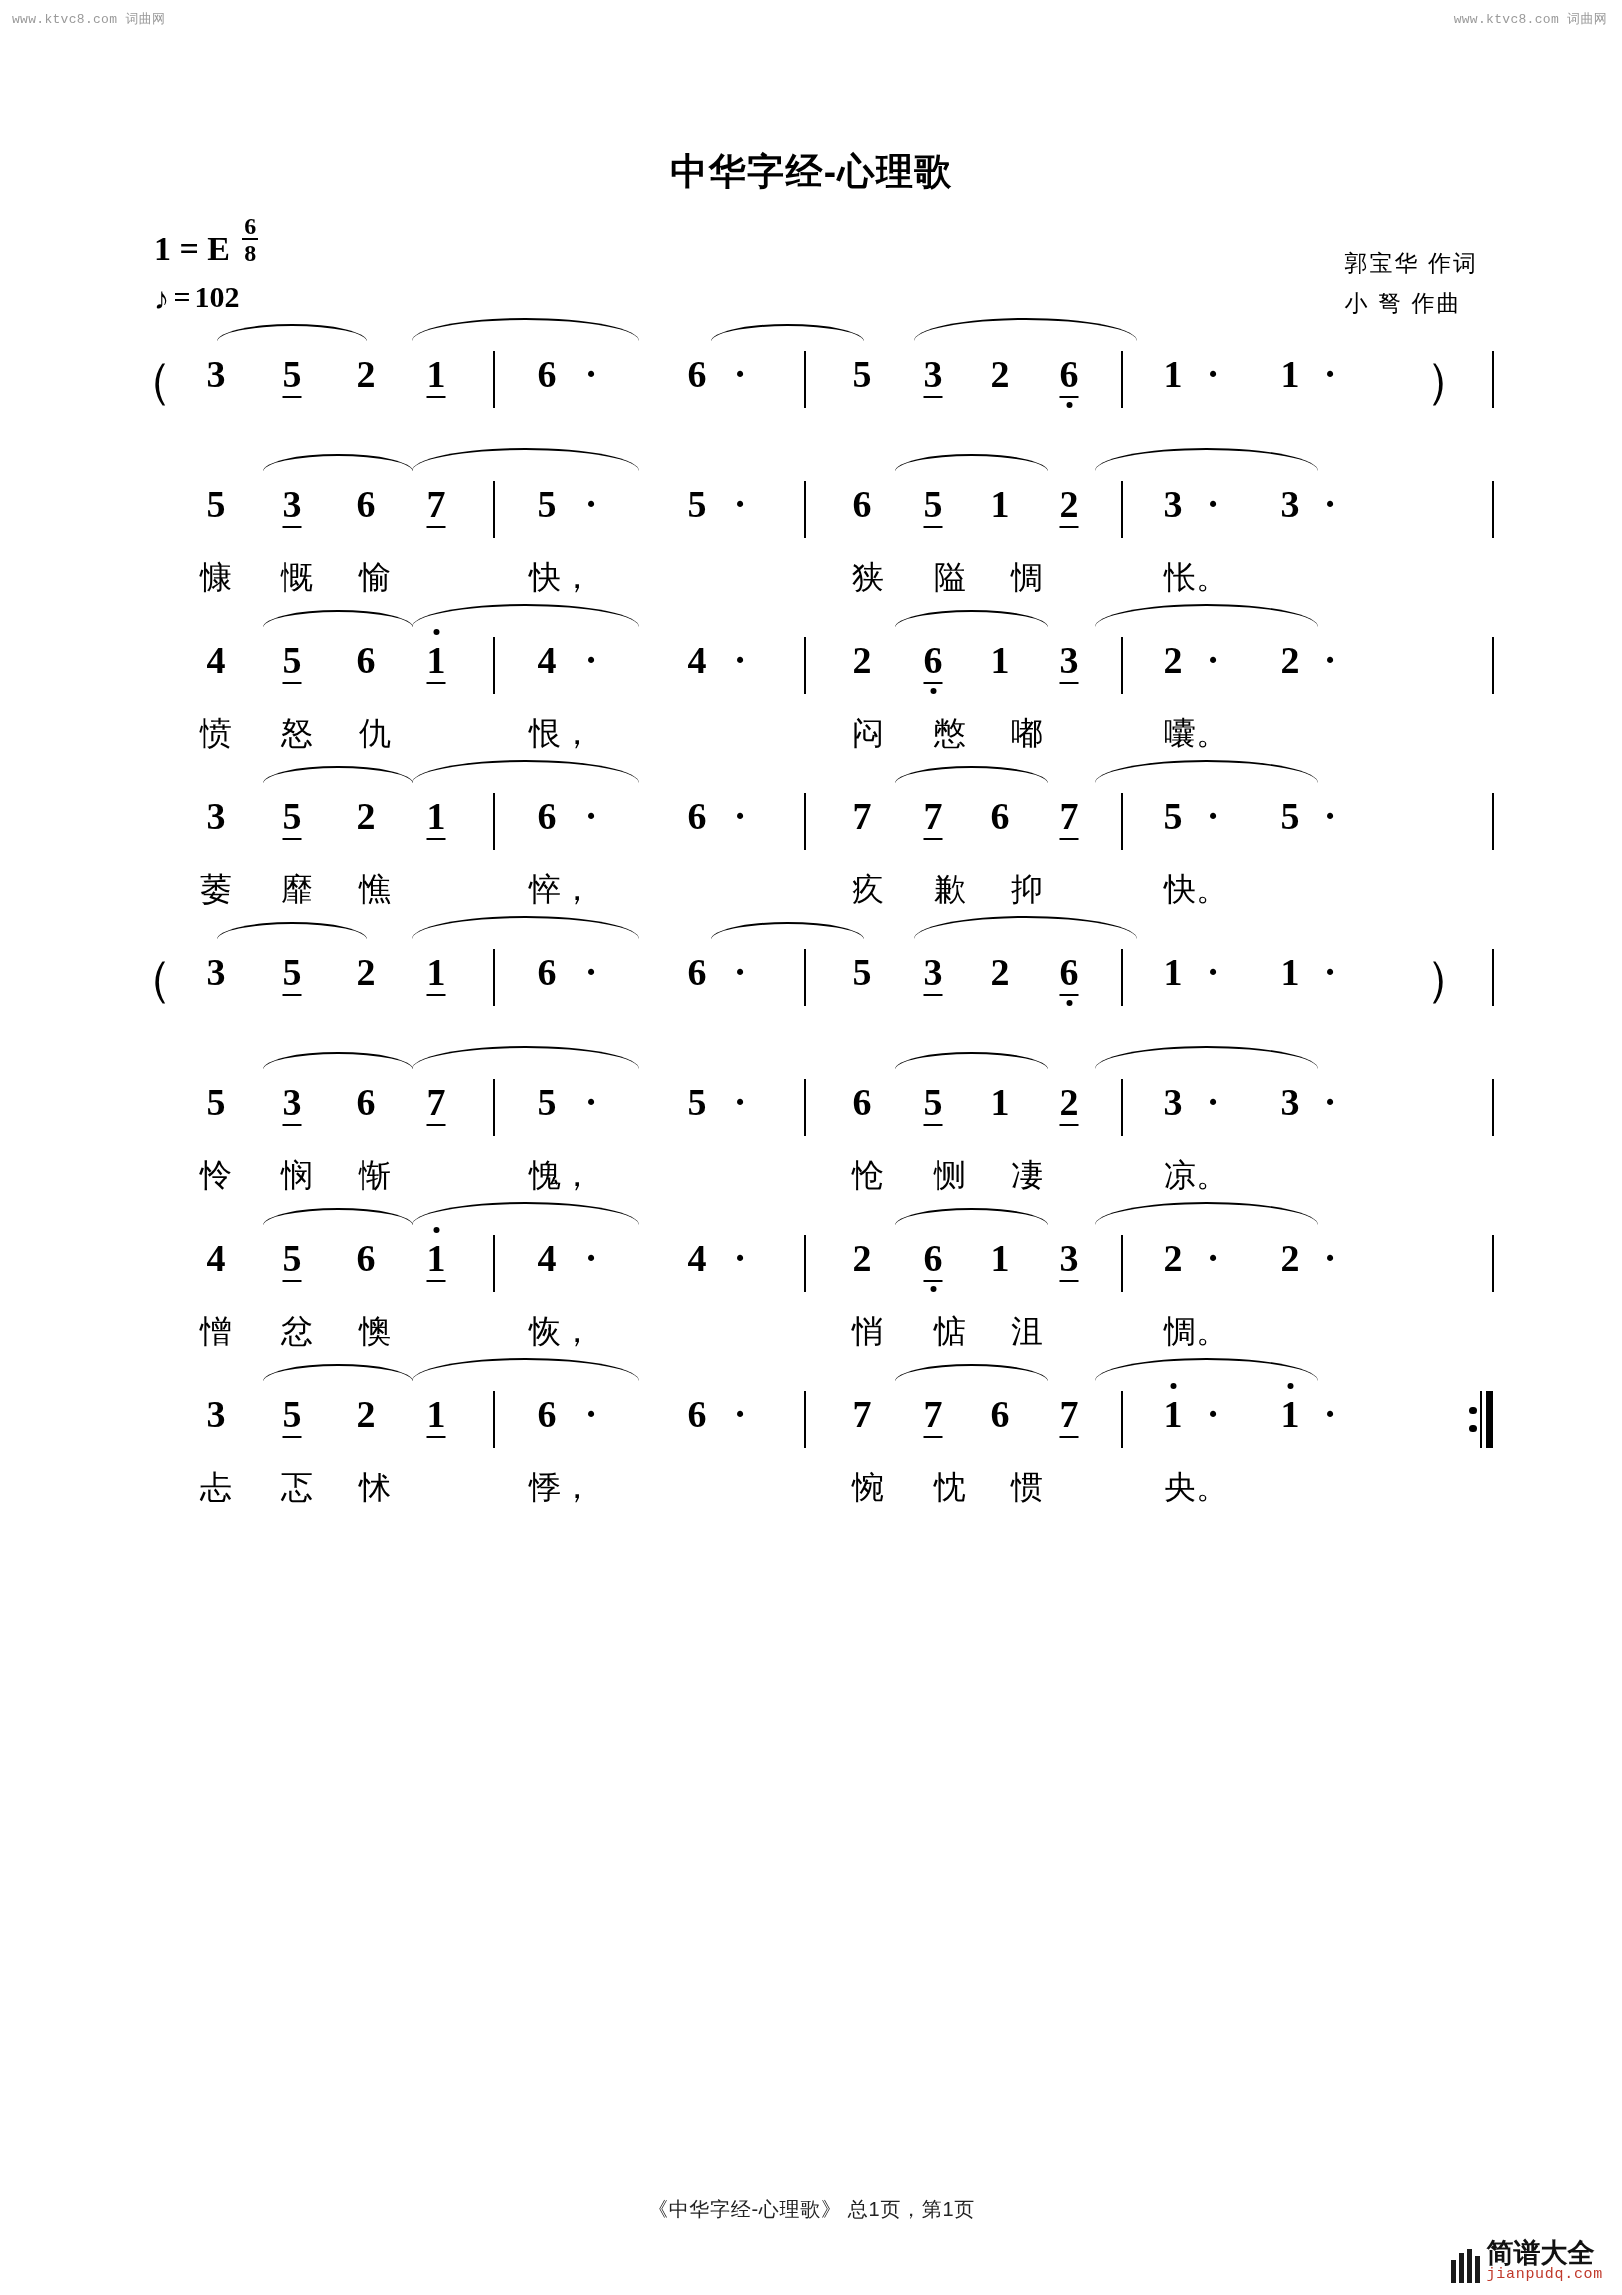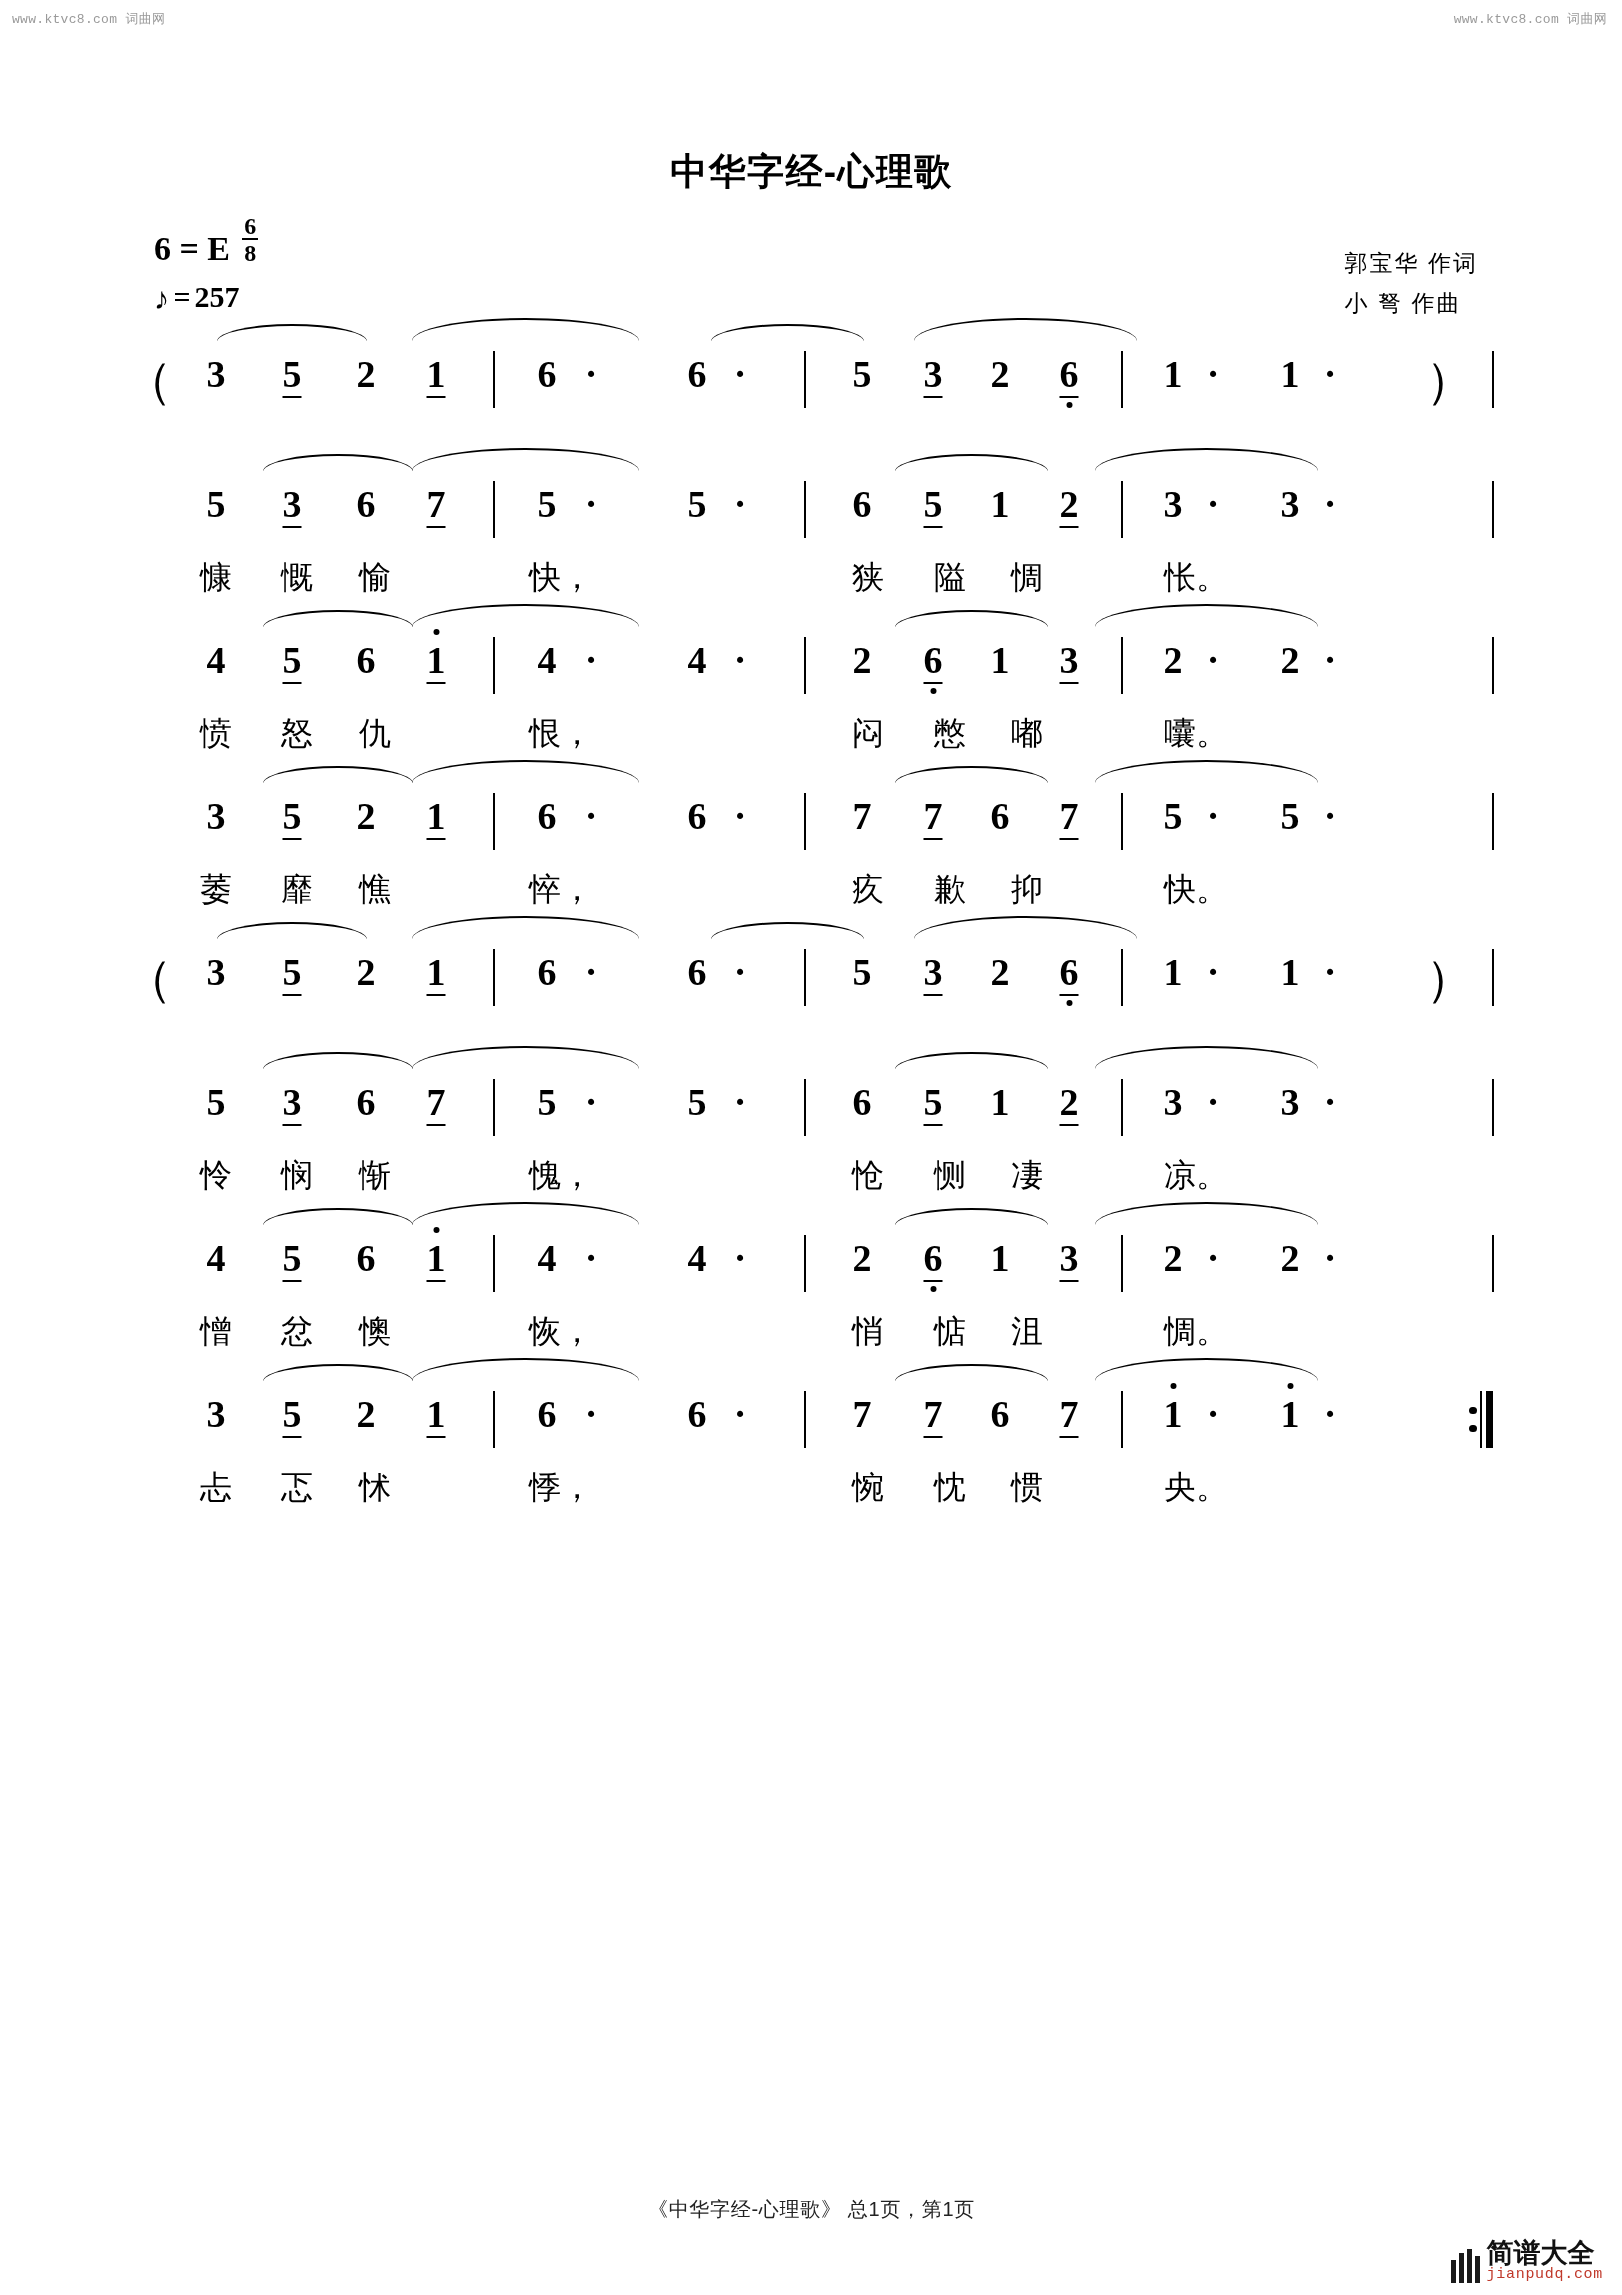--- a/index.html
+++ b/index.html
@@ -227,30 +227,30 @@
 </head>
 <body>
 
 <div class="wm-tl">www.ktvc8.com 词曲网</div>
 <div class="wm-tr">www.ktvc8.com 词曲网</div>
 
 <div class="title">中华字经-心理歌</div>
 
 <div class="keyblock">
   <div class="keyline">
-    <span>6 = E</span>
+    <span>1 = E</span>
     <span class="frac">
       <span class="num">6</span>
       <span class="den">8</span>
     </span>
   </div>
   <div class="tempoline">
     <span class="noteglyph">♪</span>
     <span>=</span>
-    <span>257</span>
+    <span>102</span>
   </div>
 </div>
 
 <div class="credits">
   <div>郭宝华  作词</div>
   <div>小  弩  作曲</div>
 </div>
 
 <div class="score">
 

